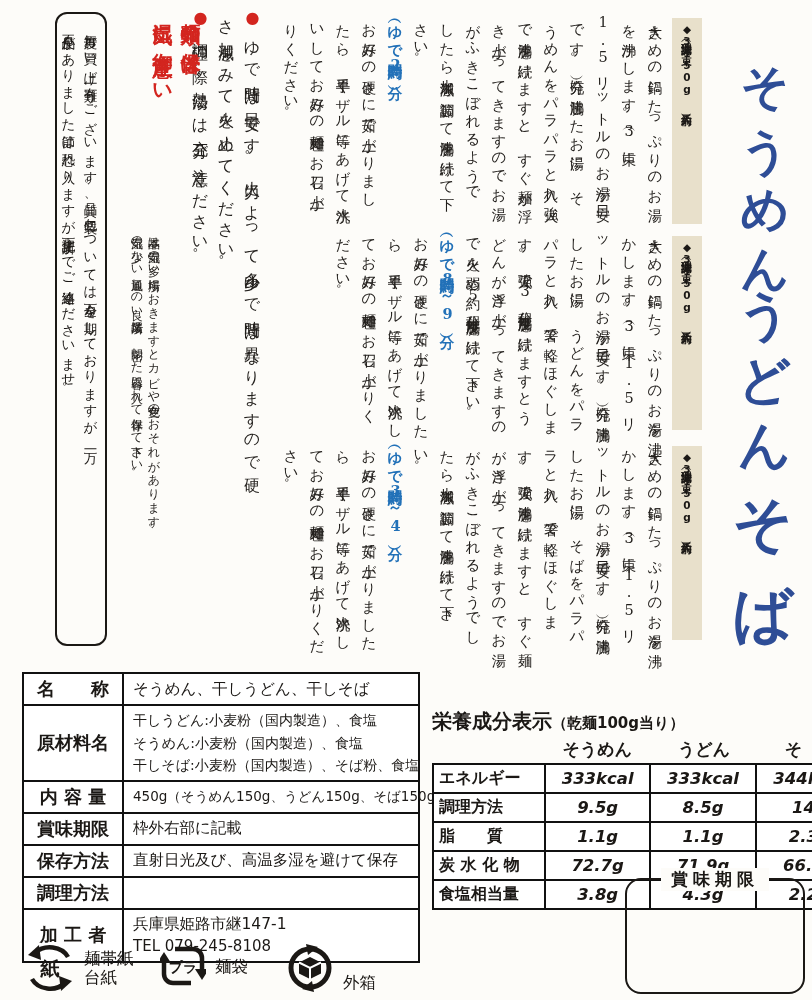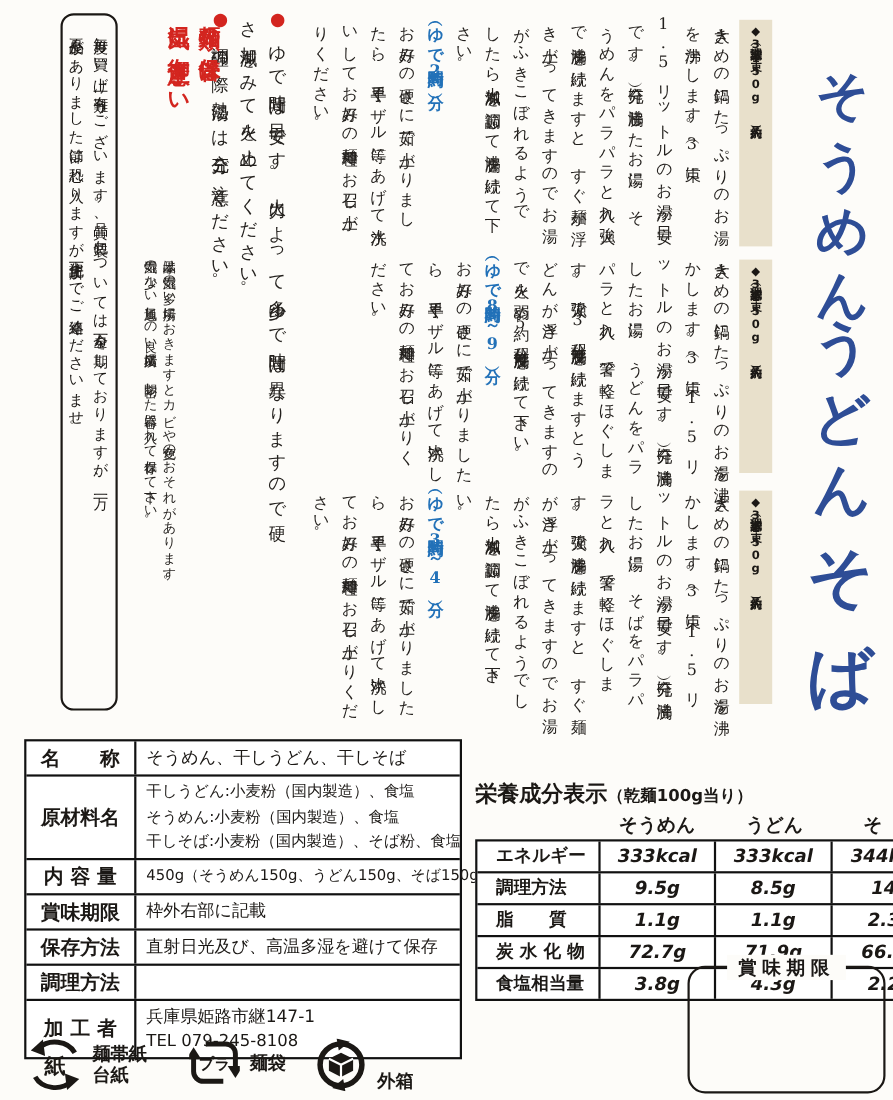--- a/index.html
+++ b/index.html
@@ -97,34 +97,34 @@
   .nutrition{position:absolute;left:432px;top:668px;width:432px;margin-top:40px;}
   .nutri-title{font-size:20px;font-weight:700;white-space:nowrap;}
   .nutri-sub{font-size:15px;font-weight:600;}
   .nt-grid{display:grid;grid-template-columns:112px 1fr 1fr 1fr;}
   .nt-header{margin:3px 0 2px 0;font-weight:700;font-size:17px;text-align:center;}
   .nt-table{border:2.5px solid #111;background:#fff;}
   .nt-row{display:grid;grid-template-columns:112px 1fr 1fr 1fr;border-top:2.5px solid #111;}
   .nt-row:first-child{border-top:none;}
   .nt-label{
     border-right:2.5px solid #111;display:flex;align-items:center;
-    padding:3px 2px 3px 17px;font-size:16px;font-weight:600;white-space:nowrap;
+    padding:3px 2px 3px 5px;font-size:16px;font-weight:600;white-space:nowrap;
   }
   .nt-val{
     border-right:2.5px solid #111;display:flex;align-items:center;justify-content:center;
     font-size:16.5px;font-weight:600;padding:3px 0;font-style:italic;
   }
   .nt-val:last-child{border-right:none;}
 
   
   .recycle-group{position:absolute;top:944px;display:flex;align-items:center;gap:9px;}
   #recycle-paper{left:25px;}
-  #recycle-plastic{left:172px;}
+  #recycle-plastic{left:160px;}
   #recycle-cardboard{left:286px;align-items:flex-end;}
-  .recycle-label{font-size:16.5px;font-weight:700;line-height:19px;}
+  .recycle-label{font-size:16.5px;font-weight:400;line-height:19px;}
 
   
   .expiry-box{
     position:absolute;left:625px;top:878px;width:176px;height:112px;
     border:2.5px solid #1b1815;border-radius:16px;background:transparent;
   }
   .expiry-label{
     position:absolute;top:-12px;left:50%;transform:translateX(-50%);
     background:var(--page,#fdfcf9);padding:0 10px;
     font-size:17px;font-weight:700;letter-spacing:5px;white-space:nowrap;

